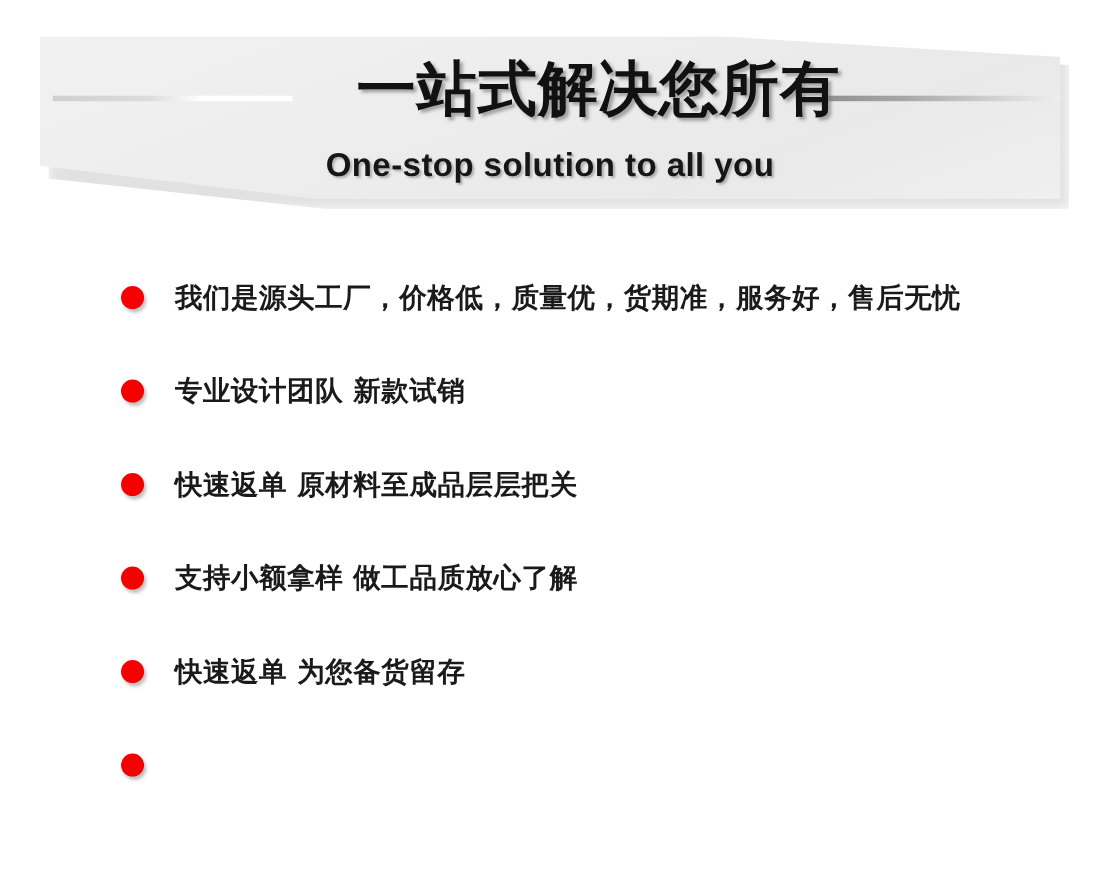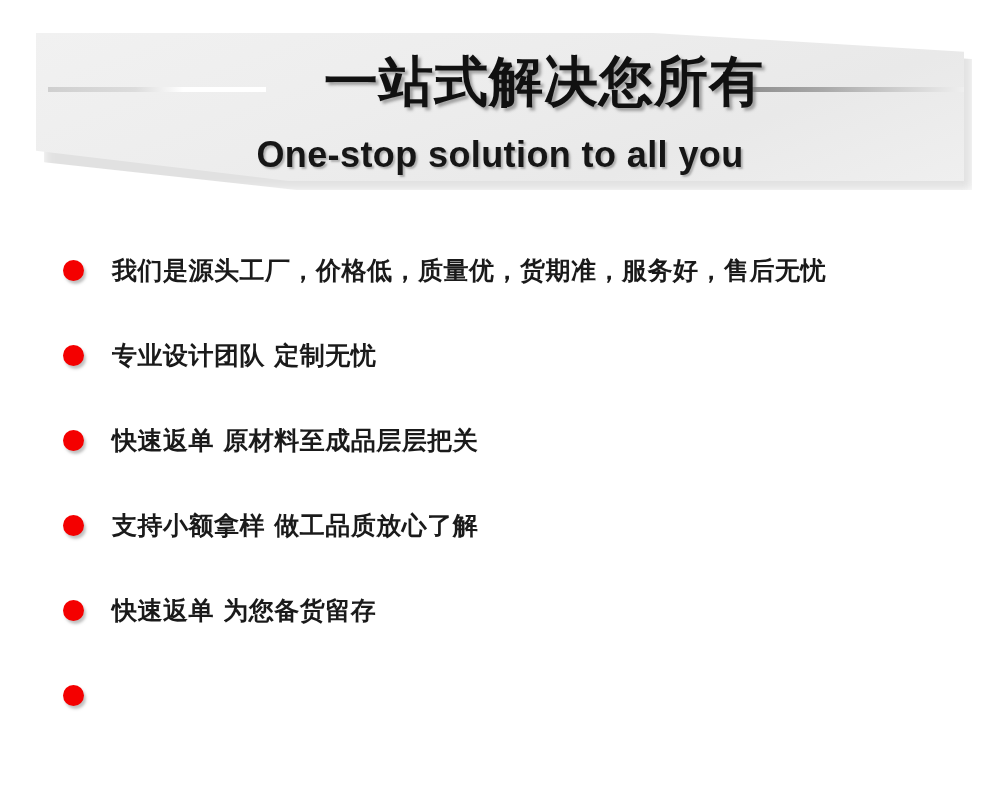--- a/index.html
+++ b/index.html
@@ -77,41 +77,41 @@
     line-height: 1;
     white-space: nowrap;
     padding-left: 44px;
   }
   .banner-subtitle {
     position: absolute;
     left: 0;
     top: 133px;
     width: 1000px;
     text-align: center;
-    font-size: 36px;
+    font-size: 30px;
     font-weight: 700;
     letter-spacing: 0.4px;
     color: #161616;
     text-shadow: 2px 2px 2px rgba(150,150,150,0.7);
     line-height: 1.2;
     white-space: nowrap;
   }
 
   
   .feature-list {
     position: absolute;
     left: 0;
     top: 228px;
     width: 1000px;
   }
   .feature-item {
     display: flex;
     align-items: center;
     height: 85px;
-    padding-left: 63px;
+    padding-left: 110px;
     box-sizing: border-box;
   }
   .bullet {
     flex: 0 0 auto;
     width: 21px;
     height: 21px;
     border-radius: 50%;
     background: #f40000;
     box-shadow: 2px 3px 3px rgba(170,170,170,0.75);
     margin-right: 28px;
@@ -137,21 +137,21 @@
   <div class="banner-subtitle">One-stop solution to all you</div>
 </div>
 
 <div class="feature-list">
   <div class="feature-item">
     <span class="bullet"></span>
     <span class="feature-text">我们是源头工厂，价格低，质量优，货期准，服务好，售后无忧</span>
   </div>
   <div class="feature-item">
     <span class="bullet"></span>
-    <span class="feature-text">专业设计团队  定制无忧</span>
+    <span class="feature-text">专业设计团队  新款试销</span>
   </div>
   <div class="feature-item">
     <span class="bullet"></span>
     <span class="feature-text">快速返单    原材料至成品层层把关</span>
   </div>
   <div class="feature-item">
     <span class="bullet"></span>
     <span class="feature-text">支持小额拿样  做工品质放心了解</span>
   </div>
   <div class="feature-item">

